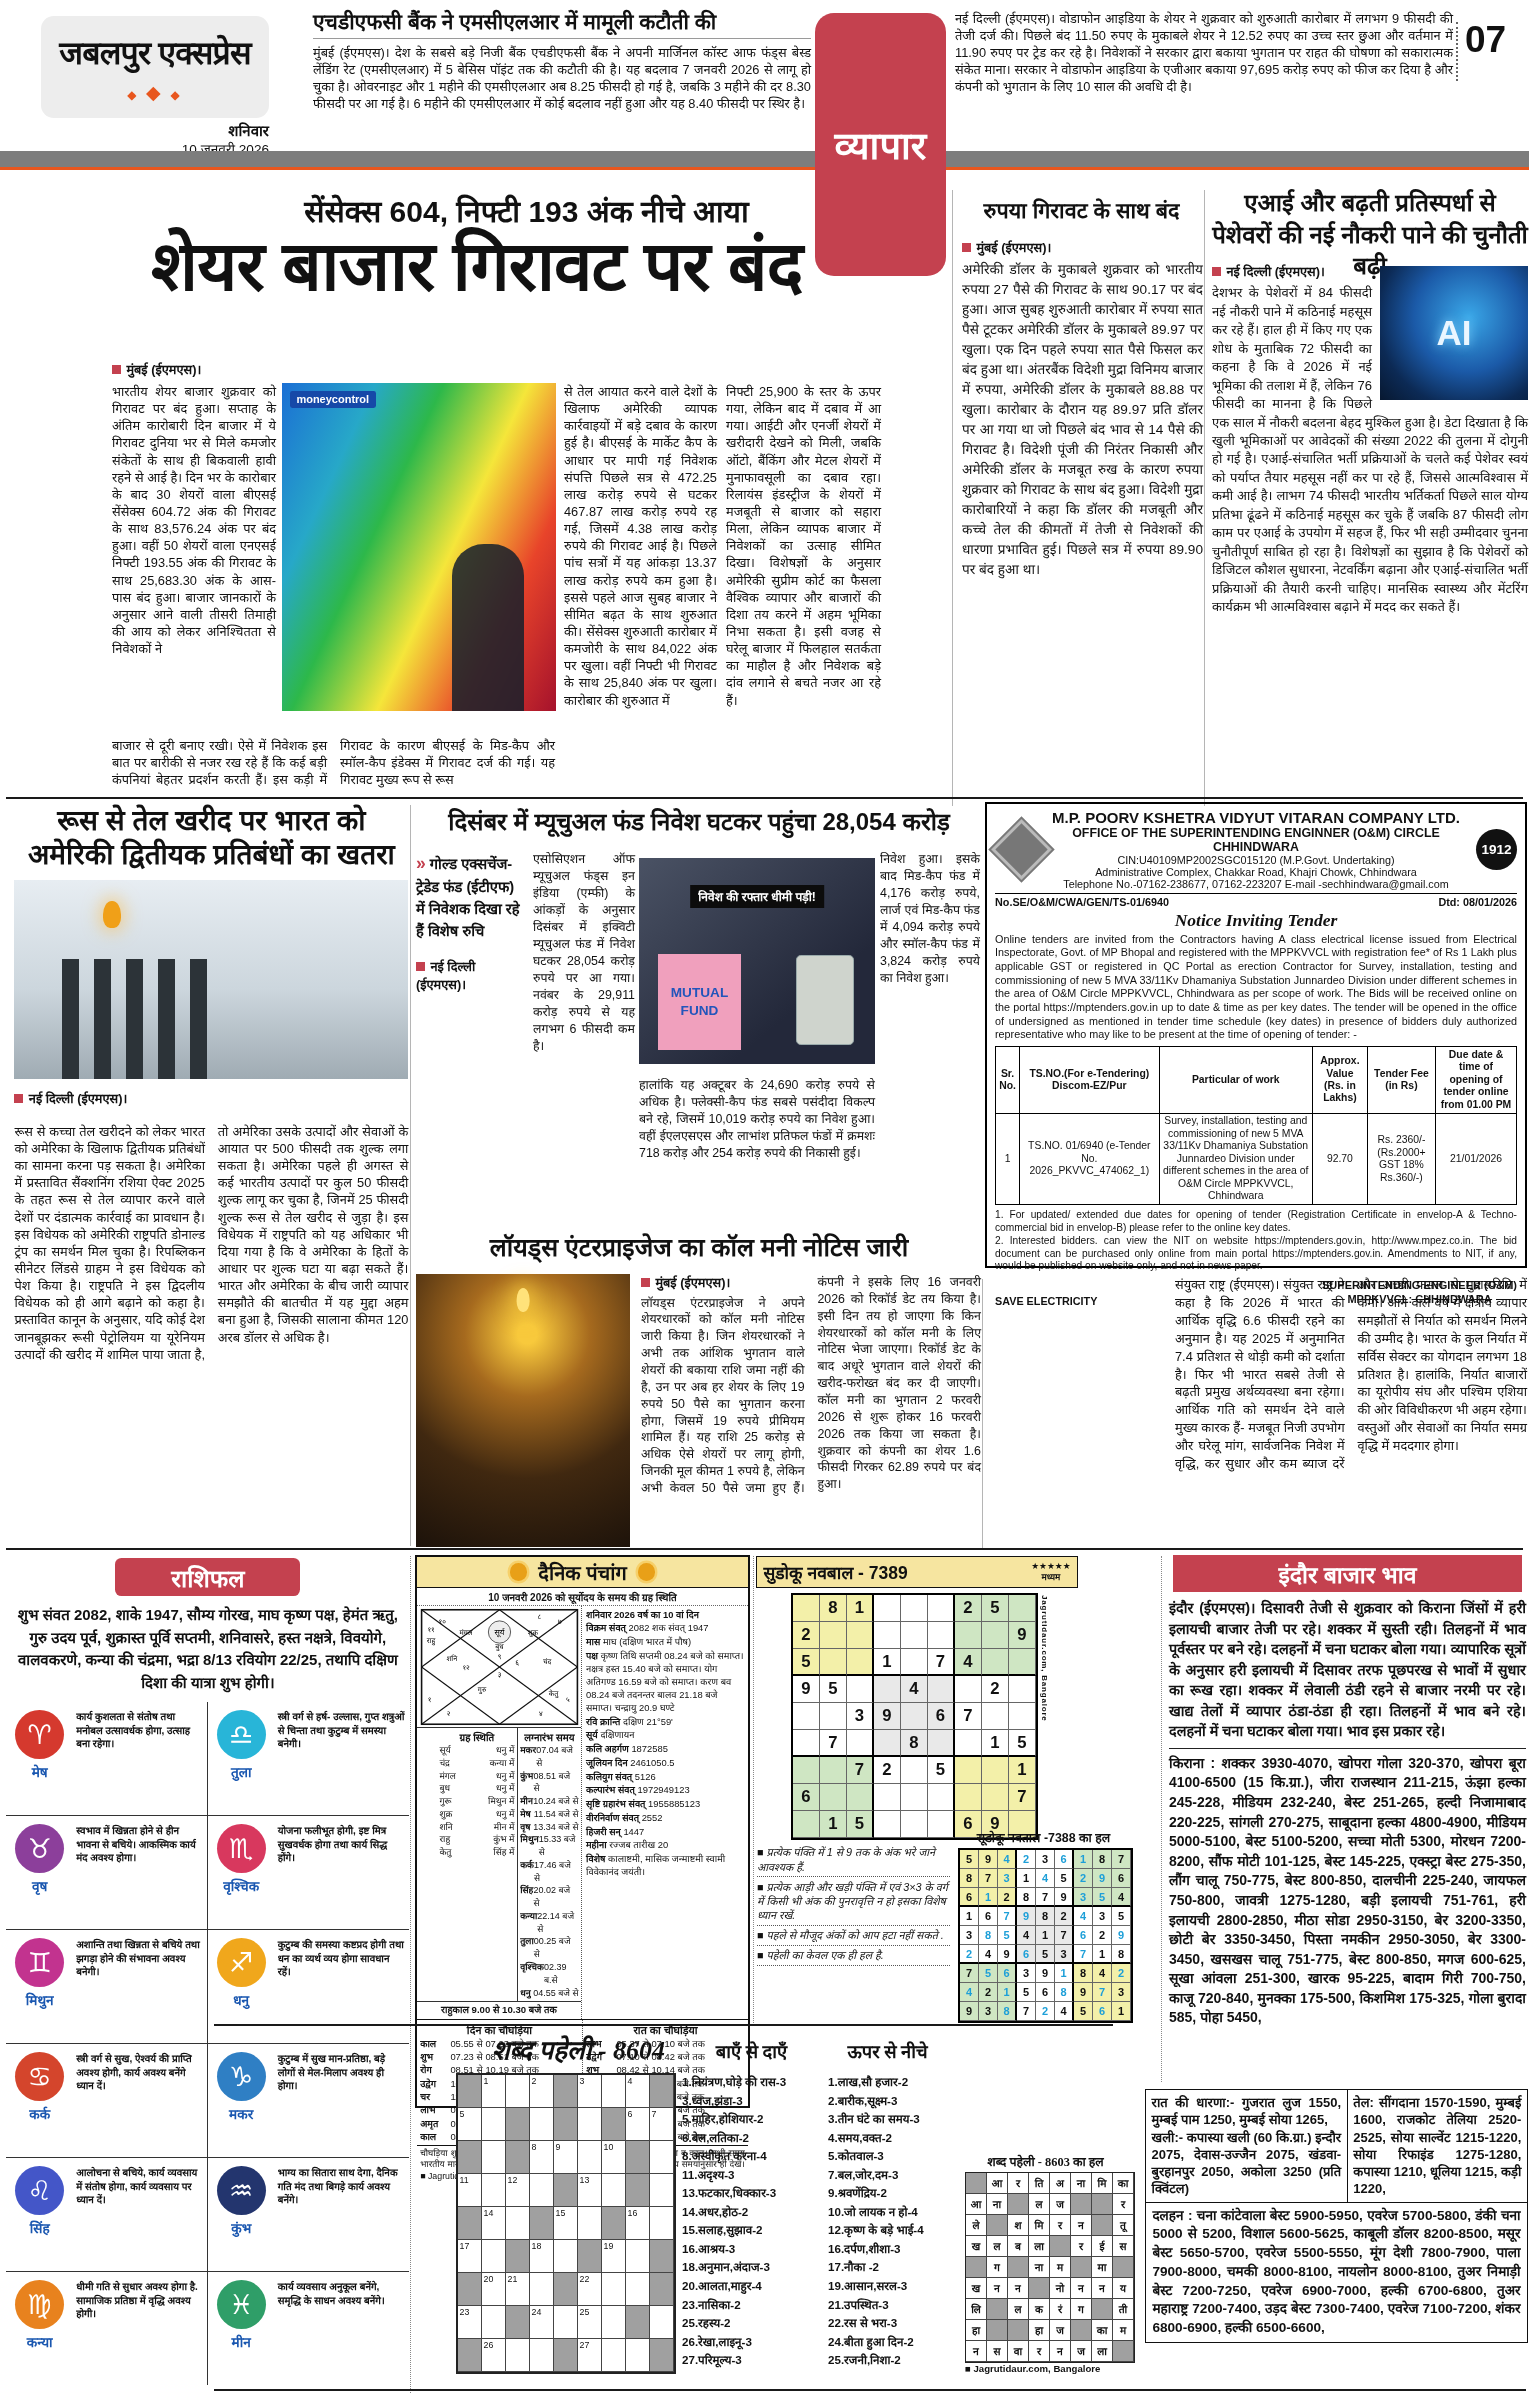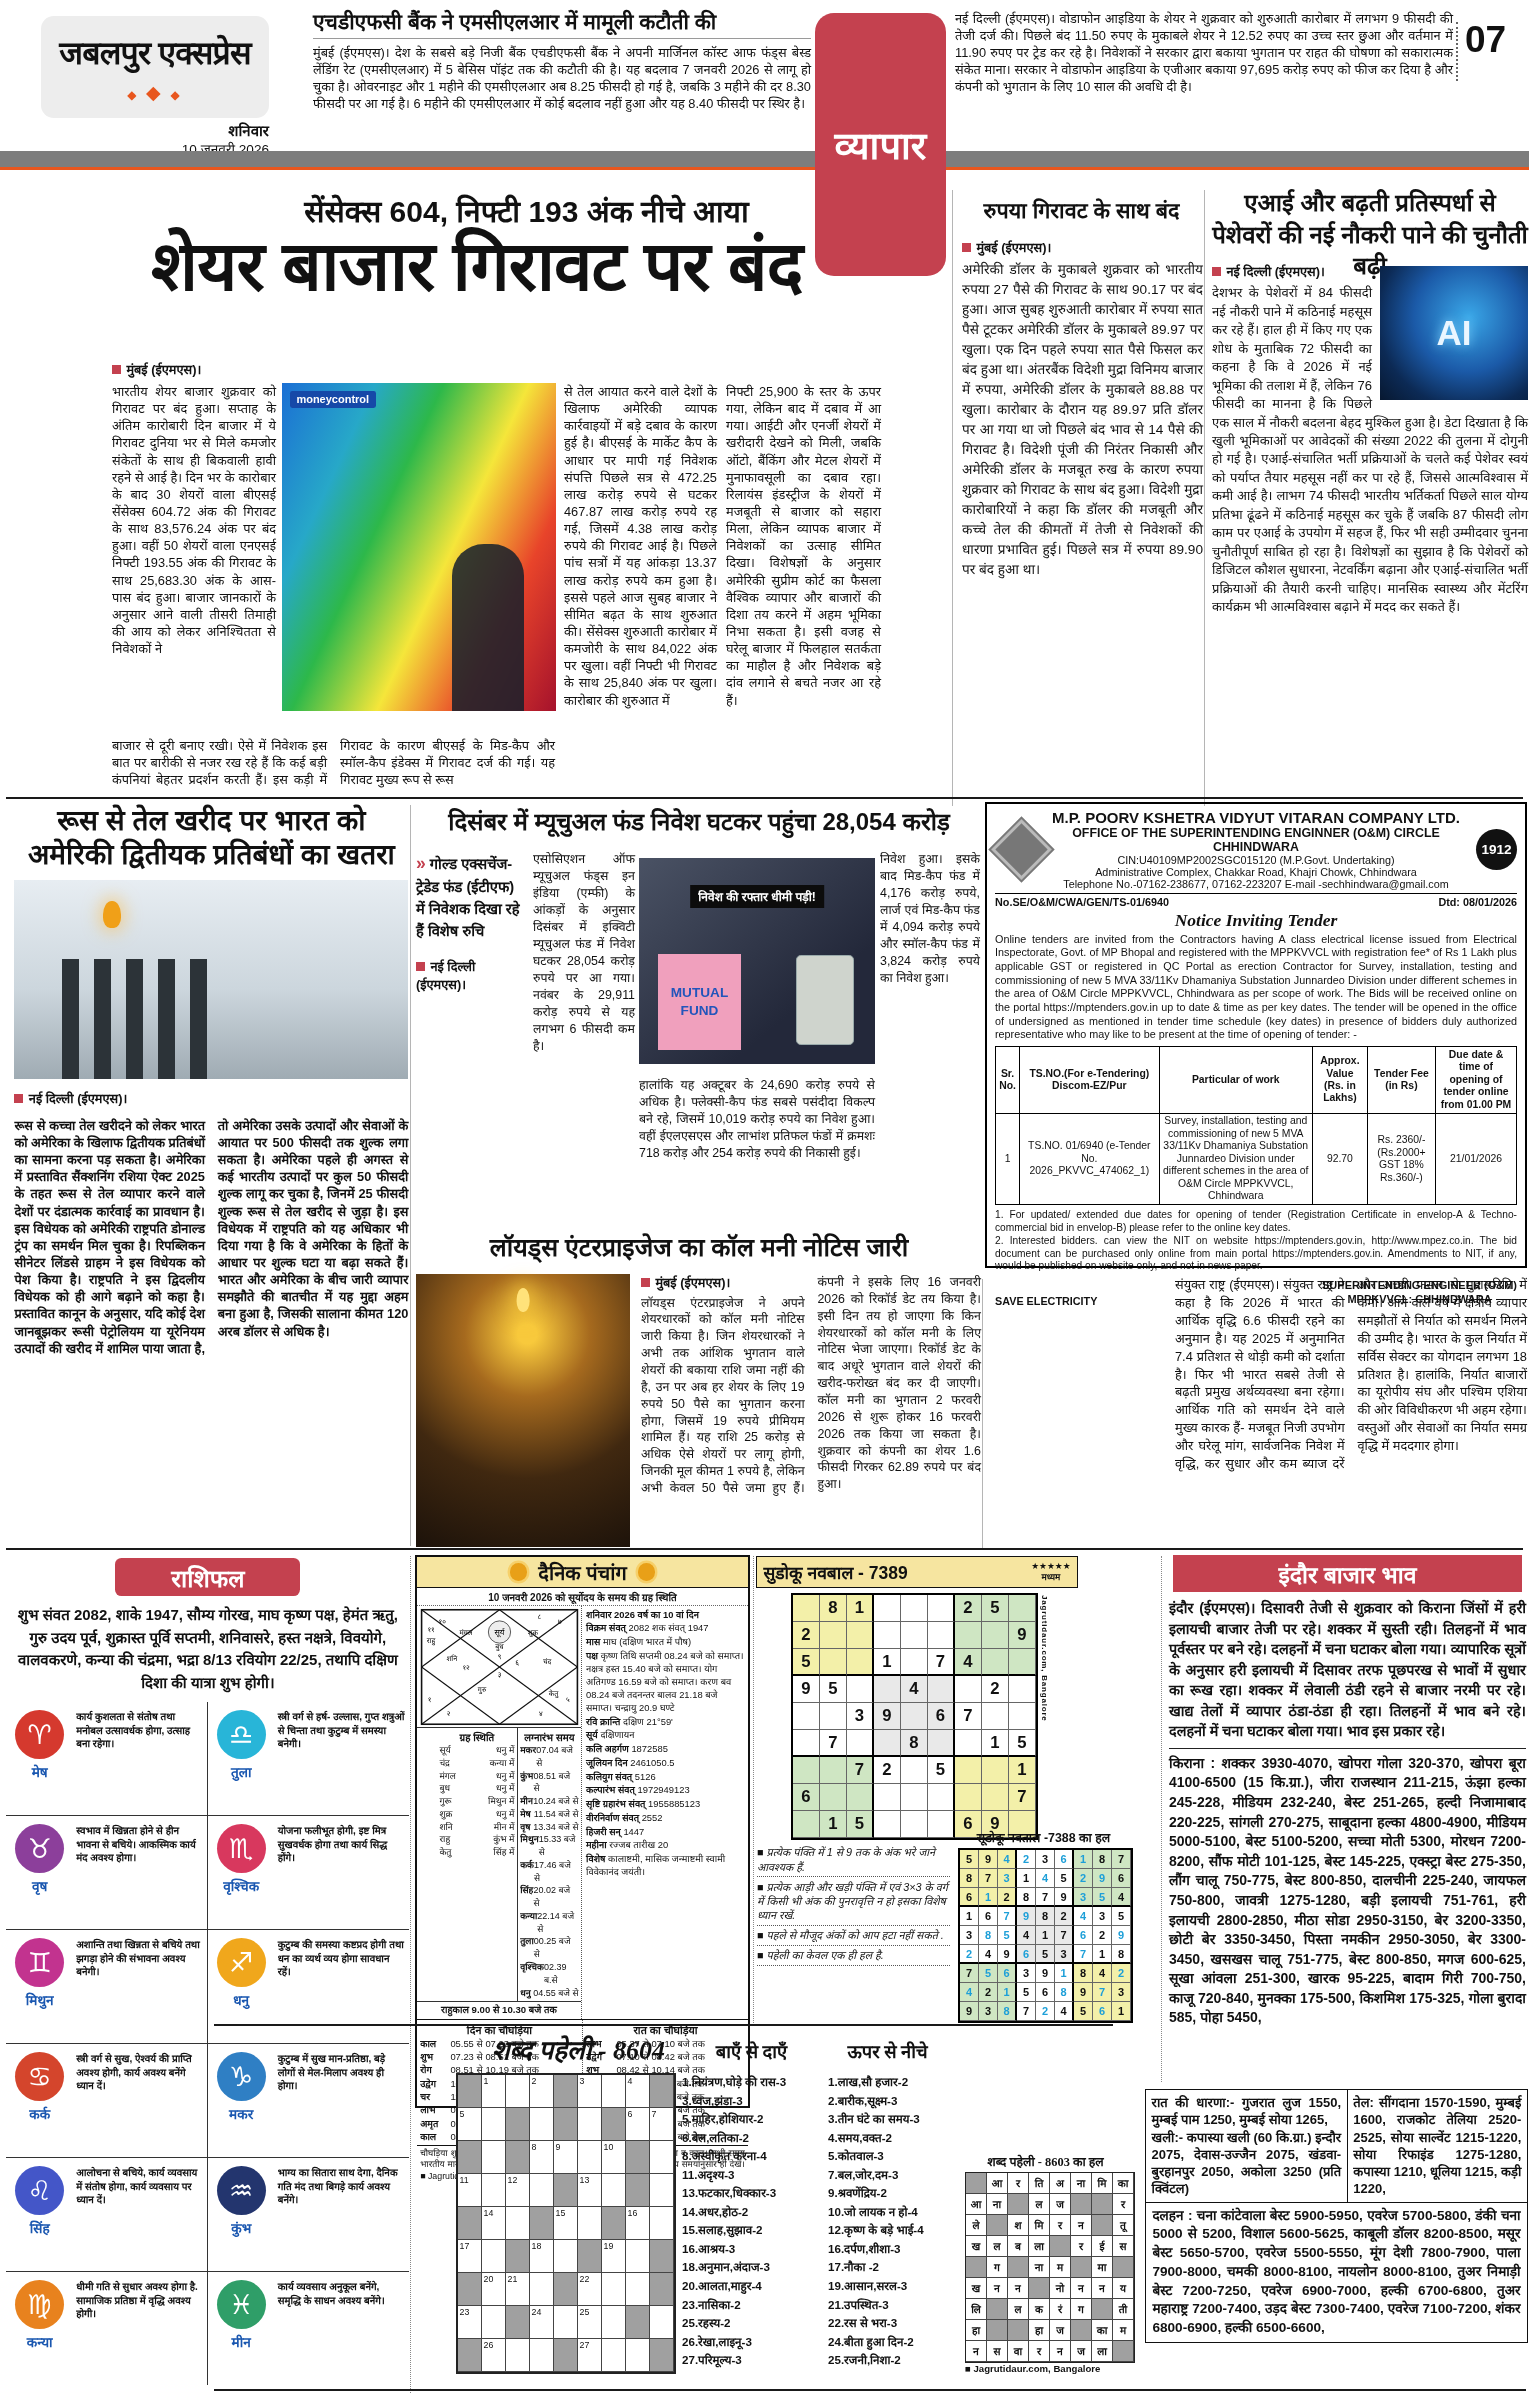--- a/index.html
+++ b/index.html
@@ -58,21 +58,21 @@
   
   .rule{background:#1a1a1a;}
   .oil{left:14.4px;top:804px;width:394px;}
   .oil h2{margin:0;font-size:28px;line-height:1.22;text-align:center;}
   .oil-img{width:394px;height:199px;margin-top:8px;position:relative;
      background:linear-gradient(#e7edf2 0%,#ccd6dd 55%,#9fabb3 100%);}
   .oil-sil{position:absolute;bottom:0;left:48px;width:159px;height:120px;
      background:repeating-linear-gradient(90deg,#2c3338 0 17.5px,transparent 17.5px 32px);}
   .oil-flame{position:absolute;top:21px;left:89px;width:17.5px;height:27px;background:#f0a018;border-radius:50% 50% 40% 40%;box-shadow:0 0 14.4px 4.8px #f5c26088;}
   .oil .byline{margin-top:9.6px;}
-  .oil-body{margin-top:10px;column-count:2;column-gap:12.8px;height:423px;font-weight:bold;}
+  .oil-body{margin-top:16px;column-count:2;column-gap:12.8px;height:423px;}
   .mf-title{left:416px;top:804px;width:566px;font-size:24px;font-weight:bold;text-align:center;white-space:nowrap;}
   .mf-bullet{left:416px;top:850px;width:110px;}
   .chev{color:#c4414f;font-weight:bold;font-size:17.5px;}
   .mf-bullet .bt{font-size:14.7px;font-weight:bold;line-height:1.5;}
   .mf-bullet .byline{margin-top:14.4px;}
   .mf-colA{left:533px;top:850px;width:102px;height:359px;font-size:12.4px;}
   .mf-img{left:639px;top:858px;width:236px;height:206px;background:linear-gradient(140deg,#4a5264,#23283a 70%);}
   .mf-cap{position:absolute;top:27px;left:50%;transform:translateX(-50%);background:#0c0c0c;color:#fff;
      font-size:12px;font-weight:bold;padding:3.2px 8px;white-space:nowrap;}
   .mf-cube{position:absolute;bottom:14.4px;left:19px;width:83px;height:96px;background:#f0a0bd;

